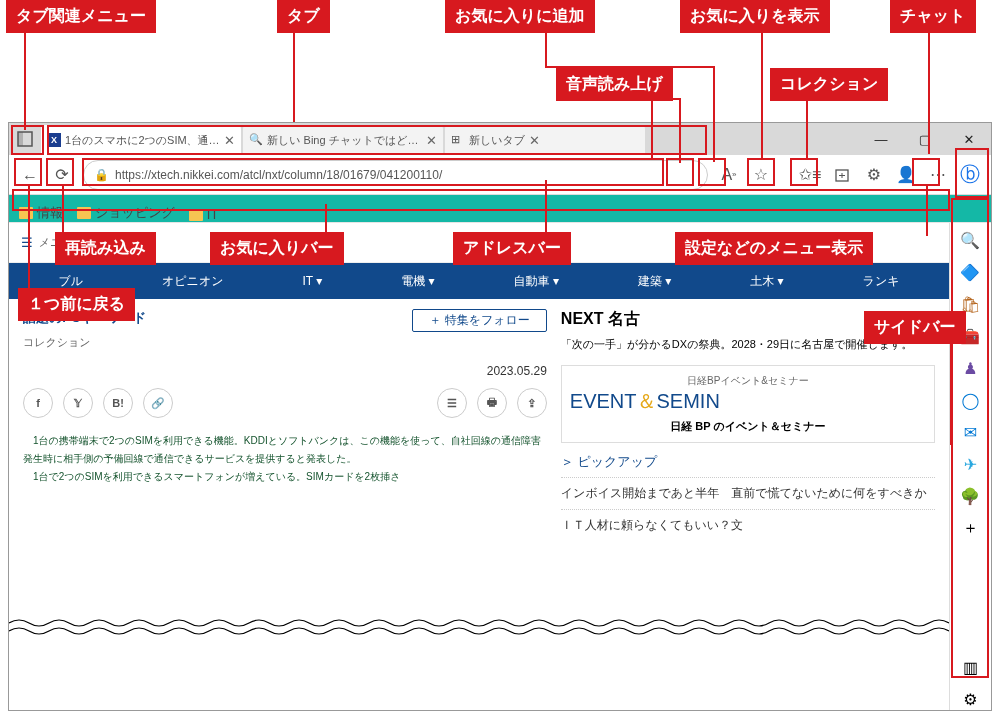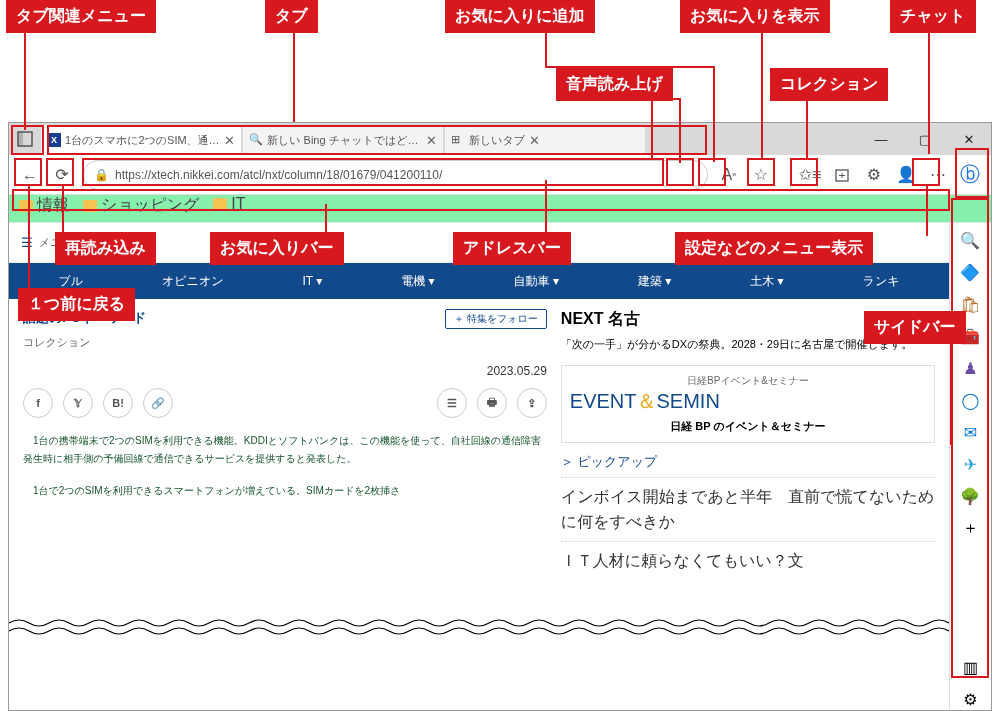--- a/index.html
+++ b/index.html
@@ -13,56 +13,56 @@
 .tab{height:30px;margin-top:2px;background:#f3f3f3;border-radius:4px 4px 0 0;display:flex;align-items:center;padding:0 6px;font-size:11px;color:#555;margin-right:2px;min-width:0;overflow:hidden}
 .tab.active{background:#fff}
 .tab-icon{width:14px;height:14px;margin-right:4px;flex-shrink:0}
 .tab-close{margin-left:4px;color:#666;font-size:13px;flex-shrink:0}
 .tab-title{white-space:nowrap;overflow:hidden;text-overflow:ellipsis}
 .win-ctrl{margin-left:auto;display:flex}
 .win-btn{width:44px;display:flex;align-items:center;justify-content:center;color:#222;font-size:13px}
 .toolbar{height:40px;background:#fff;border-bottom:1px solid #ddd;display:flex;align-items:center;padding:0 6px;gap:2px}
 .tbtn{width:30px;height:30px;display:flex;align-items:center;justify-content:center;color:#555;border-radius:2px}
 .addr{flex:1;height:30px;border:1px solid #ccc;border-radius:15px;display:flex;align-items:center;padding:0 10px;font-size:12px;color:#555;gap:6px;margin:0 4px}
-.favbar{height:28px;background:#86efac;border-bottom:1px solid #e5e5e5;display:flex;align-items:flex-start;padding:0 10px;gap:14px;font-size:16px;color:#444}
+.favbar{height:28px;background:#14b8a6;border-bottom:1px solid #e5e5e5;display:flex;align-items:flex-end;padding:0 10px;gap:14px;font-size:13px;color:#444}
 .fav-item{display:flex;align-items:center;gap:4px}
 .folder-icon{width:14px;height:12px;background:#f6c452;border-radius:1px}
 .content-wrap{flex:1;display:flex;overflow:hidden}
 .page{flex:1;overflow:hidden;position:relative}
 .sidebar{width:42px;border-left:1px solid #ddd;display:flex;flex-direction:column;align-items:center;padding-top:6px;gap:10px}
 .sb-icon{width:22px;height:22px;display:flex;align-items:center;justify-content:center;font-size:16px}
 .site-head{height:40px;background:#fff;display:flex;align-items:center;padding:0 12px;font-size:13px;color:#333;border-bottom:1px solid #eee}
 .site-logo{font-weight:bold;color:#1a3d8f;font-size:15px}
 .nav{height:36px;background:#11498b;display:flex;align-items:center;color:#fff;font-size:12px;justify-content:space-around;padding:0 10px}
 .nav span{display:flex;align-items:center;gap:3px}
 .article-area{display:flex;padding:10px 14px;gap:14px}
 .article{flex:1.4;min-width:0}
 .side-col{flex:1;min-width:0;font-size:12px}
 .crumb{color:#11498b;font-size:13px;font-weight:bold;margin-bottom:8px}
-.follow-btn{float:right;border:1px solid #11498b;color:#11498b;font-size:10px;padding:2px 8px;border-radius:2px}
+.follow-btn{float:right;border:1px solid #11498b;color:#11498b;font-size:12px;padding:2px 16px;border-radius:2px}
 .art-title{font-size:24px;font-weight:bold;line-height:1.4;margin:10px 0 8px 0}
 .src{font-size:11px;color:#666;margin-bottom:14px}
 .date{text-align:right;font-size:12px;color:#333;margin-bottom:10px}
 .share{display:flex;gap:10px;align-items:center;margin-bottom:14px}
 .share-btn{width:30px;height:30px;border:1px solid #ccc;border-radius:50%;display:flex;align-items:center;justify-content:center;font-size:11px;font-weight:bold;color:#555}
 .body-txt{font-size:10px;line-height:1.8;color:#14532d}
 .side-box{border:1px solid #ddd;padding:8px;margin-bottom:10px}
 .side-head{color:#11498b;font-weight:bold;font-size:12px;margin-bottom:4px}
 .evt-title{font-size:20px;font-weight:normal;color:#11498b}
 .evt-title .amp{color:#e6a817}
 .pickup{font-size:13px;font-weight:normal;color:#11498b;margin:6px 0}
-.pu-item{font-size:16px;line-height:1.6;color:#333;border-top:1px dotted #ccc;padding-top:6px;margin-top:6px}
+.pu-item{font-size:12px;line-height:1.6;color:#333;border-top:1px dotted #ccc;padding-top:6px;margin-top:6px}
 .wave{position:absolute;left:0;right:0;top:394px;height:18px;z-index:70}
 svg{display:block}
 </style>
 </head>
 <body>
 
 <div class="label" style="left:6px;top:0">タブ関連メニュー</div>
-<div class="label" style="left:265px;top:0">タブ</div>
+<div class="label" style="left:277px;top:0">タブ</div>
 <div class="label" style="left:445px;top:0">お気に入りに追加</div>
 <div class="label" style="left:680px;top:0">お気に入りを表示</div>
 <div class="label" style="left:890px;top:0">チャット</div>
 <div class="label" style="left:556px;top:68px">音声読み上げ</div>
 <div class="label" style="left:770px;top:68px">コレクション</div>
 <div class="label" style="left:55px;top:232px">再読み込み</div>
 <div class="label" style="left:210px;top:232px">お気に入りバー</div>
 <div class="label" style="left:453px;top:232px">アドレスバー</div>
 <div class="label" style="left:675px;top:232px">設定などのメニュー表示</div>
 <div class="label" style="left:18px;top:288px">１つ前に戻る</div>
@@ -199,21 +199,21 @@
             <div class="share-btn">f</div>
             <div class="share-btn">𝕐</div>
             <div class="share-btn">B!</div>
             <div class="share-btn">🔗</div>
             <span style="flex:1"></span>
             <div class="share-btn">☰</div>
             <div class="share-btn">🖶</div>
             <div class="share-btn">⇪</div>
           </div>
           <p class="body-txt">　1台の携帯端末で2つのSIMを利用できる機能。KDDIとソフトバンクは、この機能を使って、自社回線の通信障害発生時に相手側の予備回線で通信できるサービスを提供すると発表した。</p>
-          <p class="body-txt" style="margin-top:14px">　1台で2つのSIMを利用できるスマートフォンが増えている。SIMカードを2枚挿さ</p>
+          <p class="body-txt" style="">　1台で2つのSIMを利用できるスマートフォンが増えている。SIMカードを2枚挿さ</p>
         </div>
         <div class="side-col">
           <div style="font-weight:bold;font-size:16px;margin-bottom:6px">NEXT 名古</div>
           <div style="font-size:11px;line-height:1.5;margin-bottom:12px">「次の一手」が分かるDXの祭典。2028・29日に名古屋で開催します。</div>
           <div class="side-box">
             <div style="text-align:center;font-size:10px;color:#666">日経BPイベント&amp;セミナー</div>
             <div class="evt-title"><span>EVENT</span><span class="amp">＆</span><span>SEMIN</span></div>
             <div style="text-align:center;font-size:11px;font-weight:bold;margin-top:4px">日経 BP のイベント＆セミナー</div>
           </div>
           <div class="pickup">＞ ピックアップ</div>

